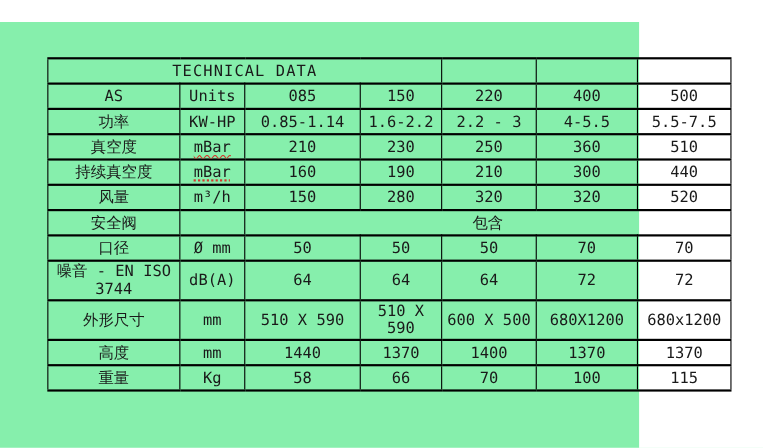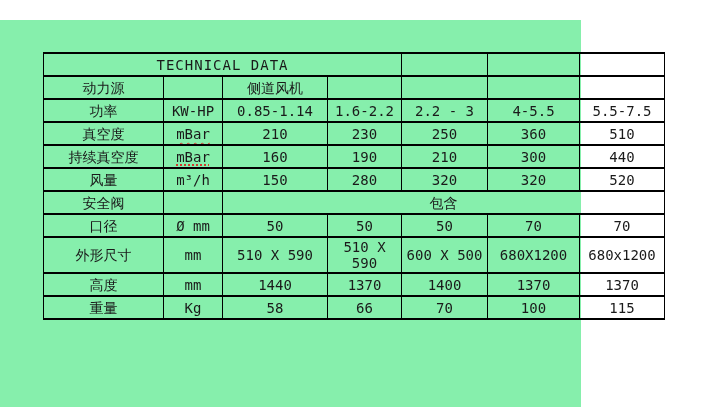--- a/index.html
+++ b/index.html
@@ -71,27 +71,27 @@
       <col style="width:85px">
     </colgroup>
     <tbody>
         <tr>
           <td colspan="4" class="title-cell">TECHNICAL DATA</td>
           <td></td>
           <td></td>
           <td></td>
         </tr>
         <tr>
-          <td>动力源</td>
-          <td></td>
-          <td>侧道风机</td>
-          <td></td>
-          <td></td>
-          <td></td>
-          <td></td>
+          <td>AS</td>
+          <td>Units</td>
+          <td>085</td>
+          <td>150</td>
+          <td>220</td>
+          <td>400</td>
+          <td>500</td>
         </tr>
         <tr>
           <td>功率</td>
           <td>KW-HP</td>
           <td>0.85-1.14</td>
           <td>1.6-2.2</td>
           <td>2.2 - 3</td>
           <td>4-5.5</td>
           <td>5.5-7.5</td>
         </tr>
@@ -130,20 +130,29 @@
         <tr>
           <td>口径</td>
           <td>Ø mm</td>
           <td>50</td>
           <td>50</td>
           <td>50</td>
           <td>70</td>
           <td>70</td>
         </tr>
         <tr>
+          <td>噪音 - EN ISO 3744</td>
+          <td>dB(A)</td>
+          <td>64</td>
+          <td>64</td>
+          <td>64</td>
+          <td>72</td>
+          <td>72</td>
+        </tr>
+        <tr>
           <td>外形尺寸</td>
           <td>mm</td>
           <td>510 X 590</td>
           <td>510 X 590</td>
           <td>600 X 500</td>
           <td>680X1200</td>
           <td>680x1200</td>
         </tr>
         <tr>
           <td>高度</td>

